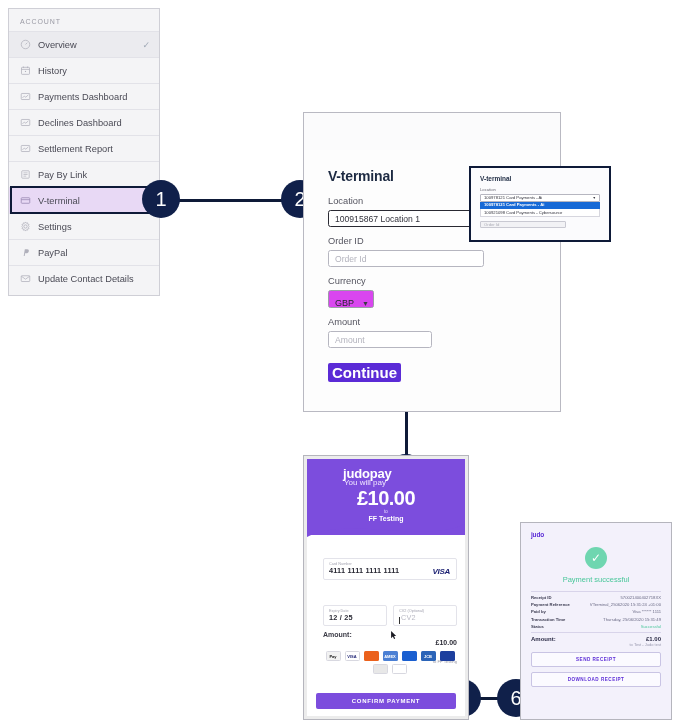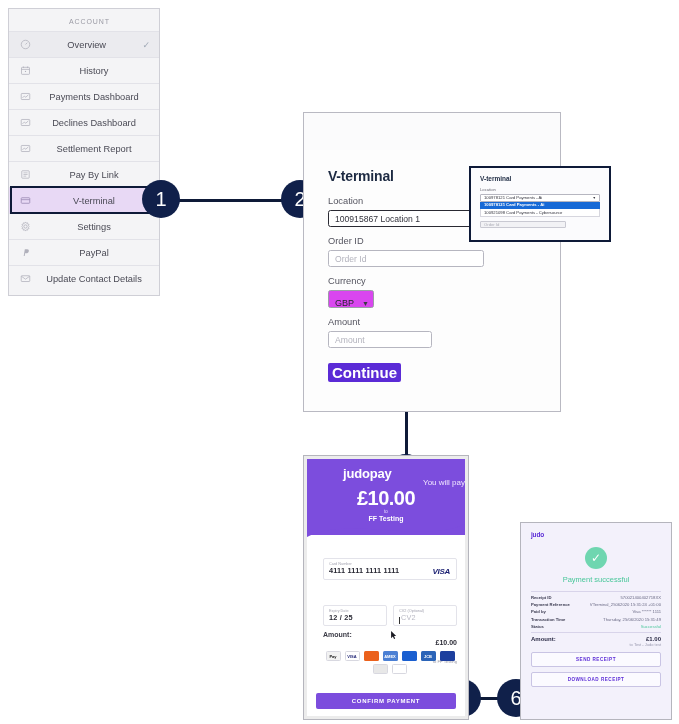--- a/index.html
+++ b/index.html
@@ -6,21 +6,21 @@
   body{
     width:679px;height:724px;background:#ffffff;position:relative;
     font-family:"Liberation Sans","DejaVu Sans",sans-serif;
     -webkit-font-smoothing:antialiased;overflow:hidden;
   }
   .abs{position:absolute;}
 
   
   #sidebar{
     left:8px;top:8px;width:152px;height:288px;
-    background:#f4f4f6;border:1px solid #cfcfd6;box-sizing:border-box;text-align:center;
+    background:#f4f4f6;border:1px solid #cfcfd6;box-sizing:border-box;
   }
   #sidebar .sb-head{
     font-size:7px;letter-spacing:.9px;color:#9a9aa4;
     padding:9px 0 6px 11px;font-weight:400;
   }
   .sb-item{
     display:flex;align-items:center;gap:7px;height:26px;
     padding:0 9px 0 11px;border-top:1px solid #e2e2e8;
     font-size:9.3px;color:#4a4a55;box-sizing:border-box;position:relative;
   }
@@ -105,21 +105,21 @@
 
   
   #pay-card{
     left:303px;top:455px;width:166px;height:265px;
     background:#ececec;border:1px solid #b5b5bd;box-sizing:border-box;padding:3px;
   }
   #pay-inner{width:100%;height:100%;background:#fff;position:relative;overflow:hidden;}
   #pay-hero{position:absolute;left:0;top:0;right:0;height:76px;background:#7c4ddd;}
   #pay-wave{position:absolute;left:0;top:56px;right:0;height:26px;}
   #brand{position:absolute;left:8px;top:7px;font-size:13px;color:#fff;font-weight:700;letter-spacing:-.2px;margin-left:28px;}
-  #hero-lead{position:absolute;left:0;right:0;top:19px;text-align:right;font-size:8px;color:#f0e6ff;margin-left:37px;}
+  #hero-lead{position:absolute;left:0;right:0;top:19px;text-align:left;font-size:8px;color:#f0e6ff;margin-left:37px;}
   #hero-amt{position:absolute;left:0;right:0;top:28px;text-align:center;font-size:20px;color:#fff;font-weight:700;letter-spacing:-.5px;}
   #hero-to{position:absolute;left:0;right:0;top:50px;text-align:center;font-size:4.5px;color:#e8dcff;}
   #hero-merch{position:absolute;left:0;right:0;top:56px;text-align:center;font-size:7px;color:#fff;font-weight:700;}
 
   .pf{position:absolute;border:1px solid #e3e3ea;border-radius:2px;background:#fff;box-sizing:border-box;padding:3px 5px;}
   .pf-lab{font-size:3.8px;color:#a5a5b2;line-height:1.1;}
   .pf-val{font-size:7.3px;color:#2a2a35;font-weight:700;line-height:1.3;letter-spacing:.2px;}
   .pf-val.ph{color:#b9b9c4;font-weight:400;}
   #f-card{left:16px;top:99px;width:134px;height:22px;}
   #visa-mark{position:absolute;right:6px;top:8px;font-size:8px;font-weight:700;color:#1a1f71;font-style:italic;letter-spacing:-.3px;}

